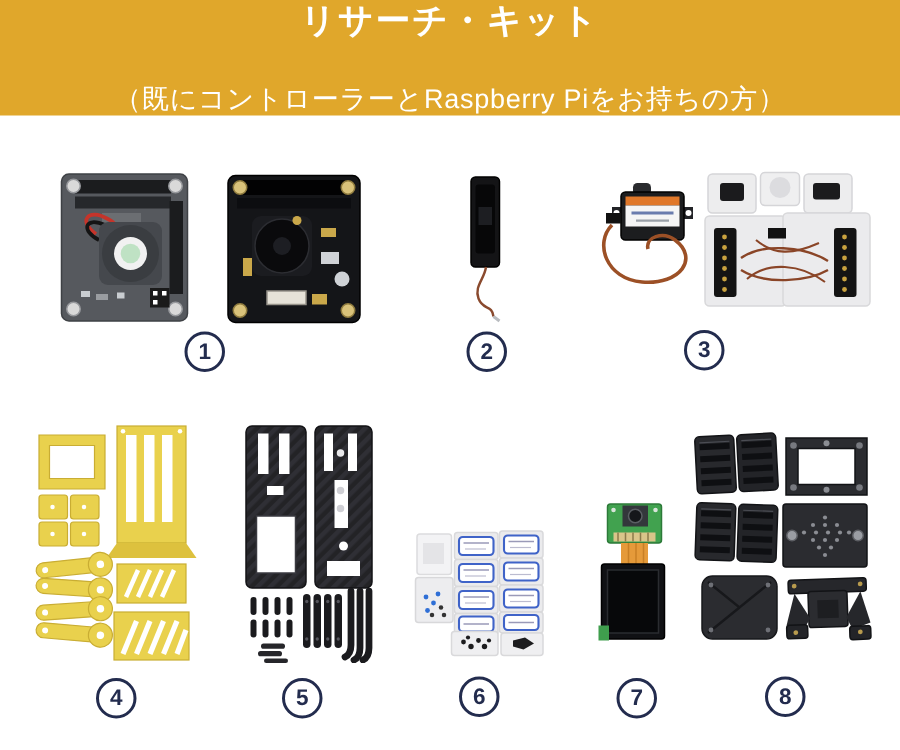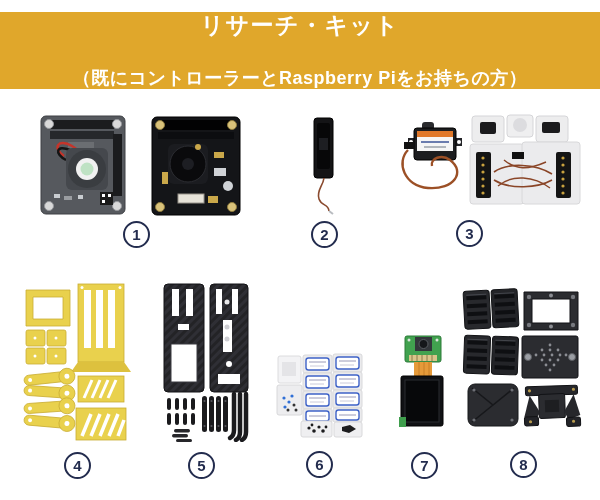--- a/index.html
+++ b/index.html
@@ -2,27 +2,27 @@
 <html style="--banner-bg: #E0A72B; --banner-fg: #FFFFFF; --badge-color: #232C4E;"><head>
 <meta charset="utf-8">
 <style>
   html,body{margin:0;padding:0;background:#fff;}
   .stage{
     position:relative;width:600px;height:500px;background:#ffffff;
     font-family:"Liberation Sans","DejaVu Sans",sans-serif;overflow:hidden;
   }
   
   .banner{
-    position:absolute;left:0;top:12px;width:600px;height:77px;
+    position:absolute;left:0;top:0;width:600px;height:77px;
     background:var(--banner-bg,#E0A72B);
     display:flex;flex-direction:column;align-items:center;justify-content:center;
     color:var(--banner-fg,#ffffff);text-align:center;line-height:1.25;gap:24px;
   }
   .banner .title{font-size:23px;font-weight:bold;letter-spacing:1.5px;}
-  .banner .subtitle{font-size:18px;font-weight:700;letter-spacing:0.5px;margin-top:3px;}
+  .banner .subtitle{font-size:18px;font-weight:400;letter-spacing:0.5px;margin-top:3px;}
   
   .item-photo{position:absolute;}
   
   .badge{
     position:absolute;width:27px;height:27px;border-radius:50%;
     border:2px solid var(--badge-color,#232C4E);background:#fff;
     box-sizing:border-box;
     display:flex;align-items:center;justify-content:center;
     color:var(--badge-color,#232C4E);font-size:15px;font-weight:600;
   }

